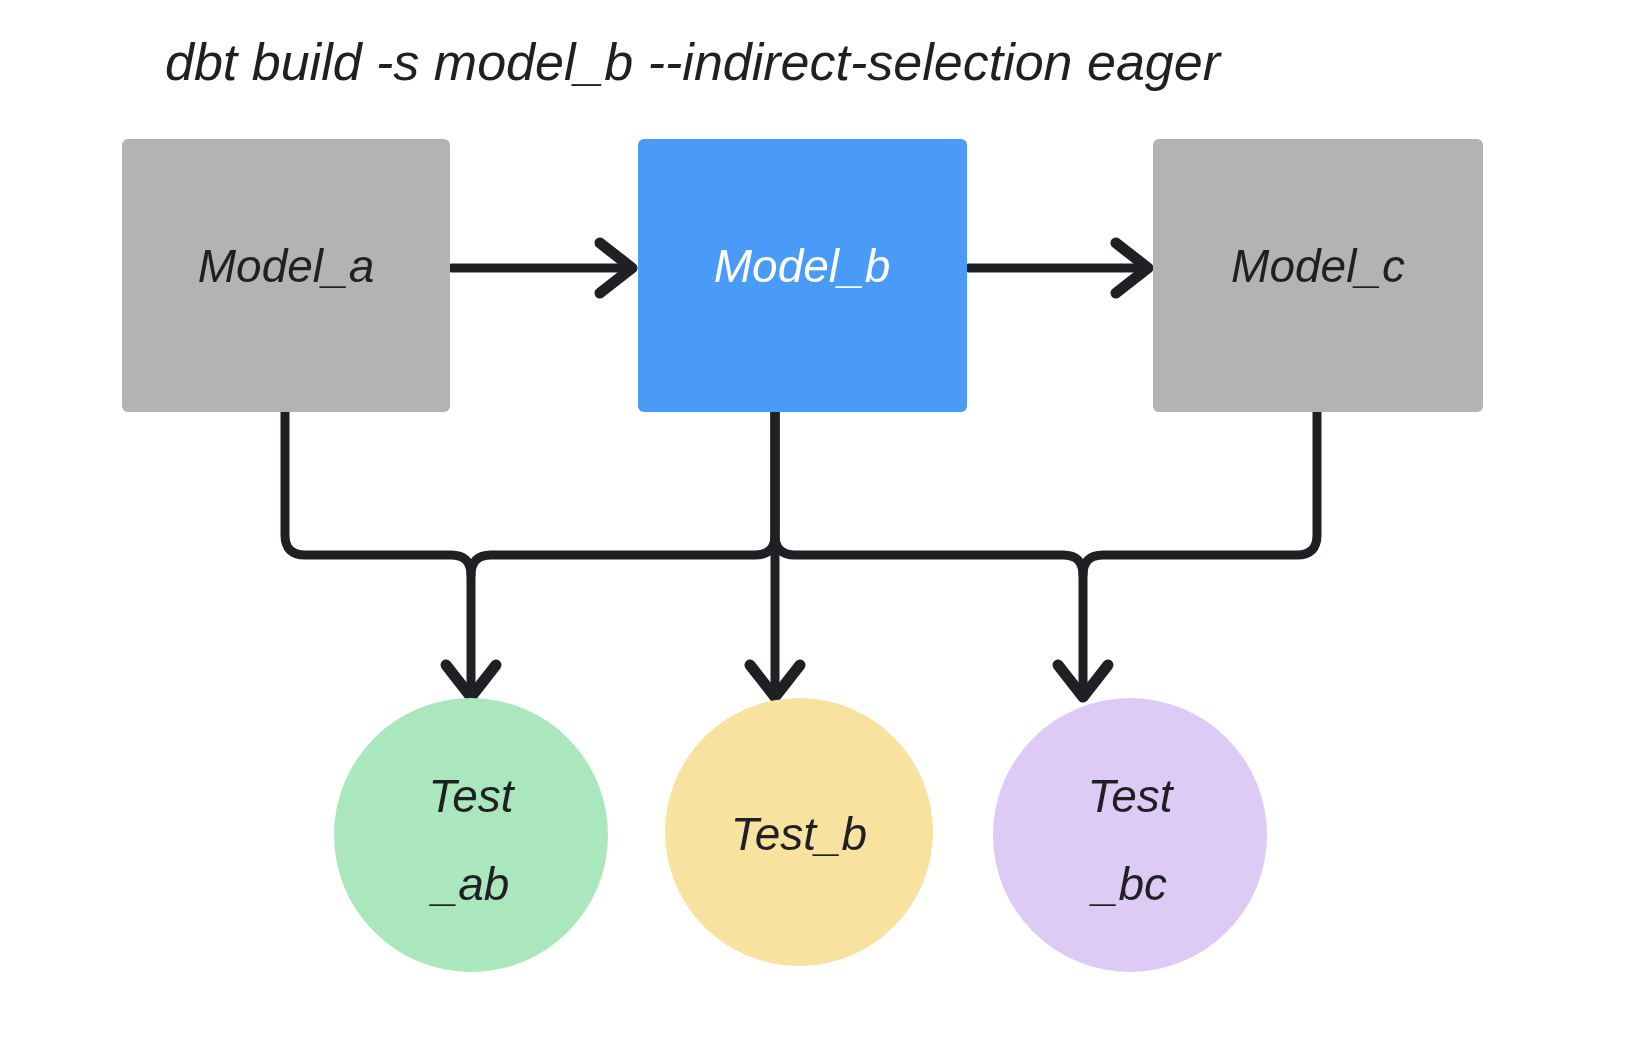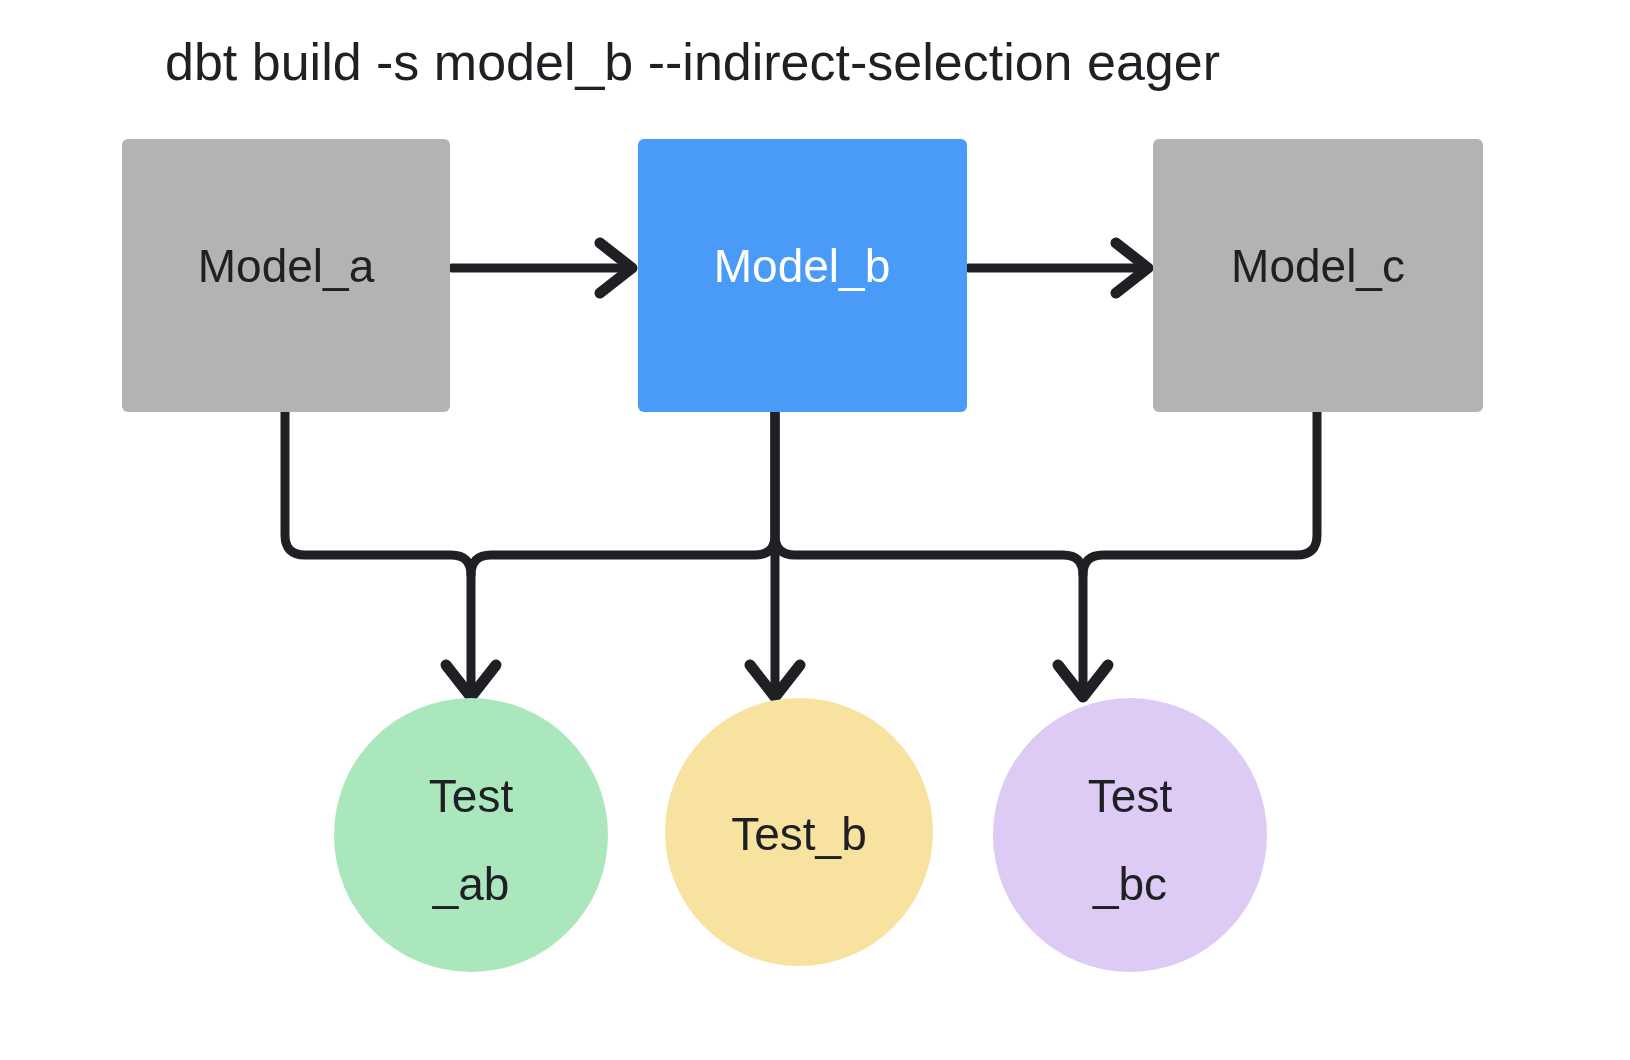--- a/index.html
+++ b/index.html
@@ -9,20 +9,21 @@
   }
   body {
     font-family: "Liberation Sans", sans-serif;
   }
   #canvas {
     position: relative;
     width: 1630px;
     height: 1060px;
     background: #ffffff;
     overflow: hidden;
+    font-style: italic;
   }
   #diagram-svg {
     position: absolute;
     left: 0;
     top: 0;
     width: 1630px;
     height: 1060px;
   }
   .title-text {
     font-size: 52px;

